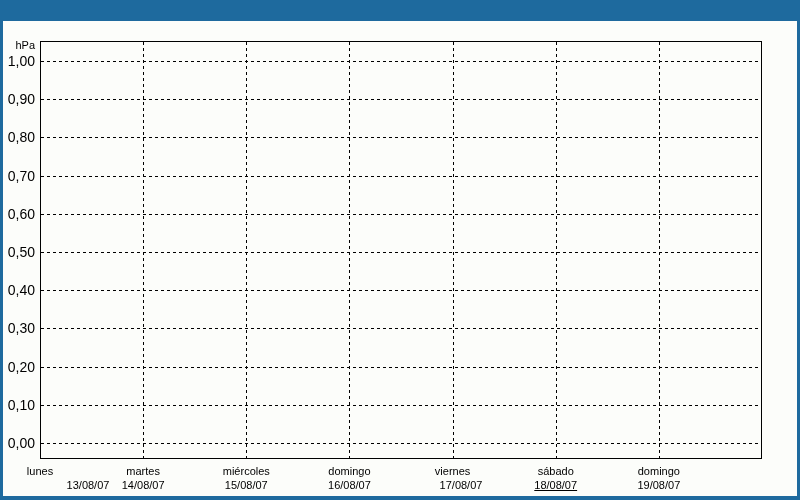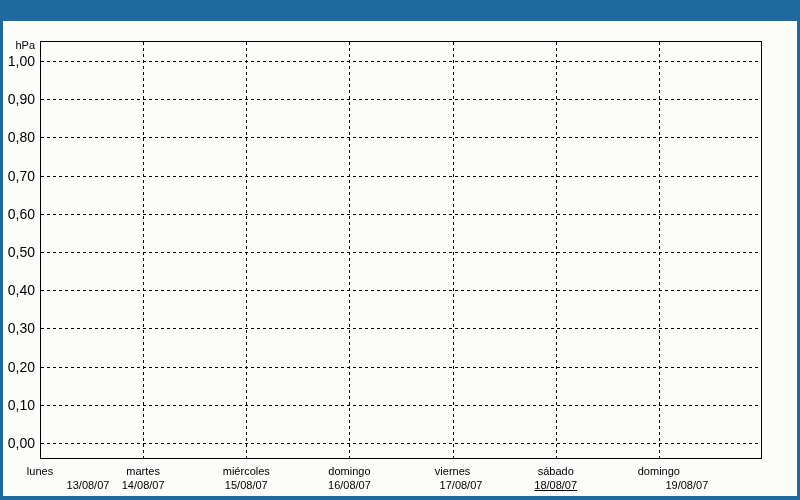--- a/index.html
+++ b/index.html
@@ -88,14 +88,14 @@
     <div class="xdate" style="left: 143.143px;">14/08/07</div>
     <div class="xday" style="left: 246.286px;">miércoles</div>
     <div class="xdate" style="left: 246.286px;">15/08/07</div>
     <div class="xday" style="left: 349.429px;">domingo</div>
     <div class="xdate" style="left: 349.429px;">16/08/07</div>
     <div class="xday" style="left: 452.572px;">viernes</div>
     <div class="xdate" style="left: 461px;">17/08/07</div>
     <div class="xday" style="left: 555.715px;">sábado</div>
     <div class="xdate" style="left: 555.715px; text-decoration: underline;">18/08/07</div>
     <div class="xday" style="left: 658.858px;">domingo</div>
-    <div class="xdate" style="left: 658.858px; margin-left: 28px;">19/08/07</div>
+    <div class="xdate" style="left: 658.858px;">19/08/07</div>
   </div>
 
 </body></html>

